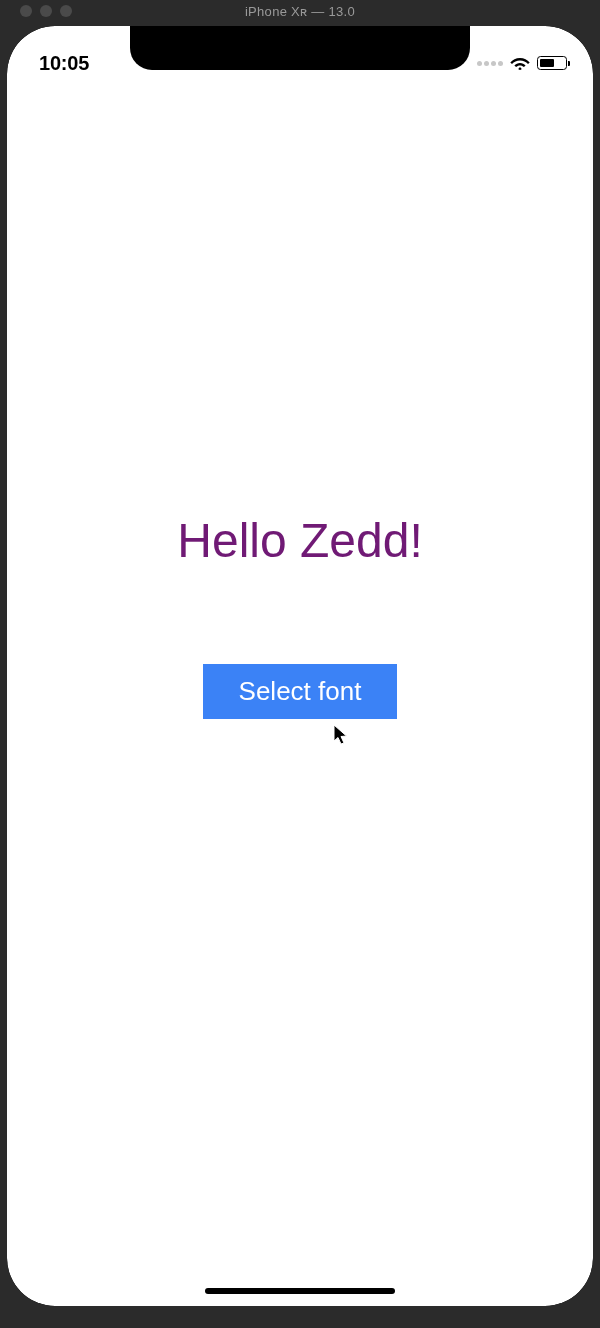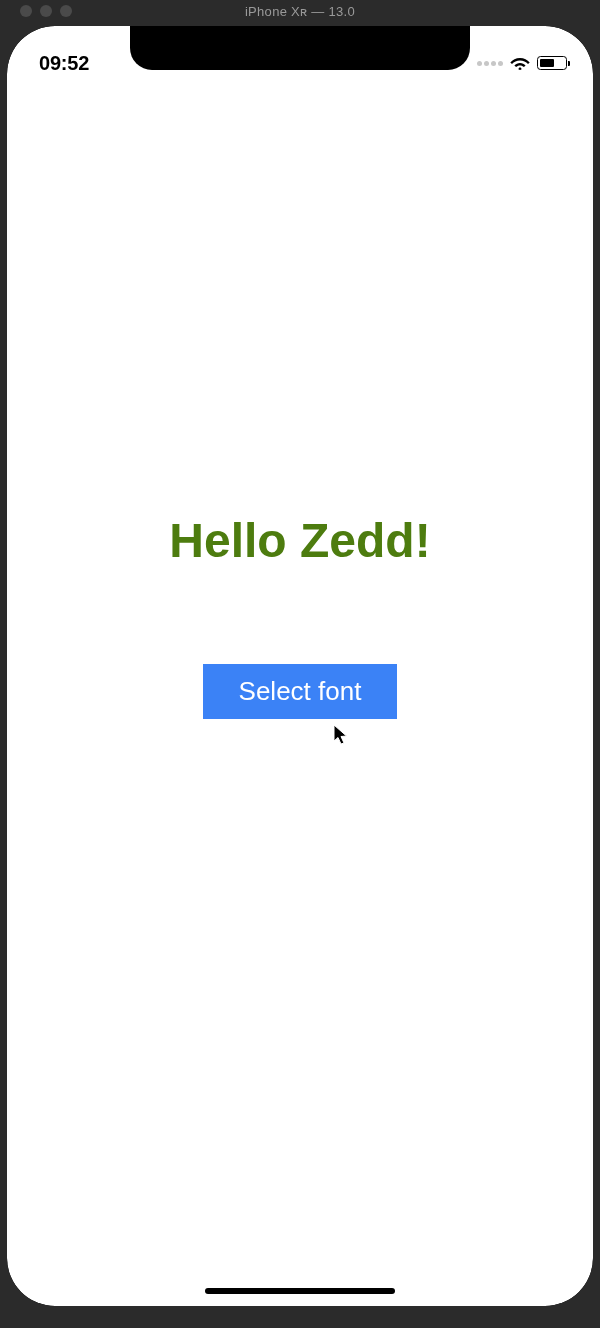--- a/index.html
+++ b/index.html
@@ -140,22 +140,22 @@
       bottom: 0;
       display: flex;
       flex-direction: column;
       justify-content: center;
       align-items: center;
       gap: 96px;
       padding-bottom: 100px;
     }
     .hello-label {
       font-size: 48px;
-      font-weight: 700;
-      color: #4d7c0f;
+      font-weight: 400;
+      color: #701a75;
       letter-spacing: 0;
     }
     .select-font-button {
       background: #3b82f6;
       color: #fff;
       font-size: 26px;
       font-weight: 400;
       border: none;
       padding: 12px 36px;
       font-family: inherit;
@@ -190,21 +190,21 @@
     <div class="traffic-dot"></div>
   </div>
   <div class="titlebar-text">iPhone Xʀ — 13.0</div>
 </div>
 
 <div class="simulator-frame">
   <div class="screen">
     <div class="notch"></div>
 
     <div class="status-bar">
-      <div class="status-time">09:52</div>
+      <div class="status-time">10:05</div>
       <div class="status-right">
         <div class="signal-dots">
           <span></span>
             <span></span>
             <span></span>
             <span></span>
         </div>
         <div class="wifi-icon">
           <svg width="20" height="14" viewBox="0 0 20 14">
             <path d="M10 2 C6 2 2.5 3.8 0.3 6.5 L2 8.1 C3.9 5.9 6.8 4.5 10 4.5 C13.2 4.5 16.1 5.9 18 8.1 L19.7 6.5 C17.5 3.8 14 2 10 2 Z M10 7 C7.8 7 5.8 7.9 4.4 9.4 L6.1 11 C7.1 10 8.5 9.4 10 9.4 C11.5 9.4 12.9 10 13.9 11 L15.6 9.4 C14.2 7.9 12.2 7 10 7 Z M10 11.5 C9.2 11.5 8.5 12.2 8.5 13 C8.5 13.2 8.5 13.3 8.6 13.5 L10 14 L11.4 13.5 C11.5 13.3 11.5 13.2 11.5 13 C11.5 12.2 10.8 11.5 10 11.5 Z" fill="#000"></path>

